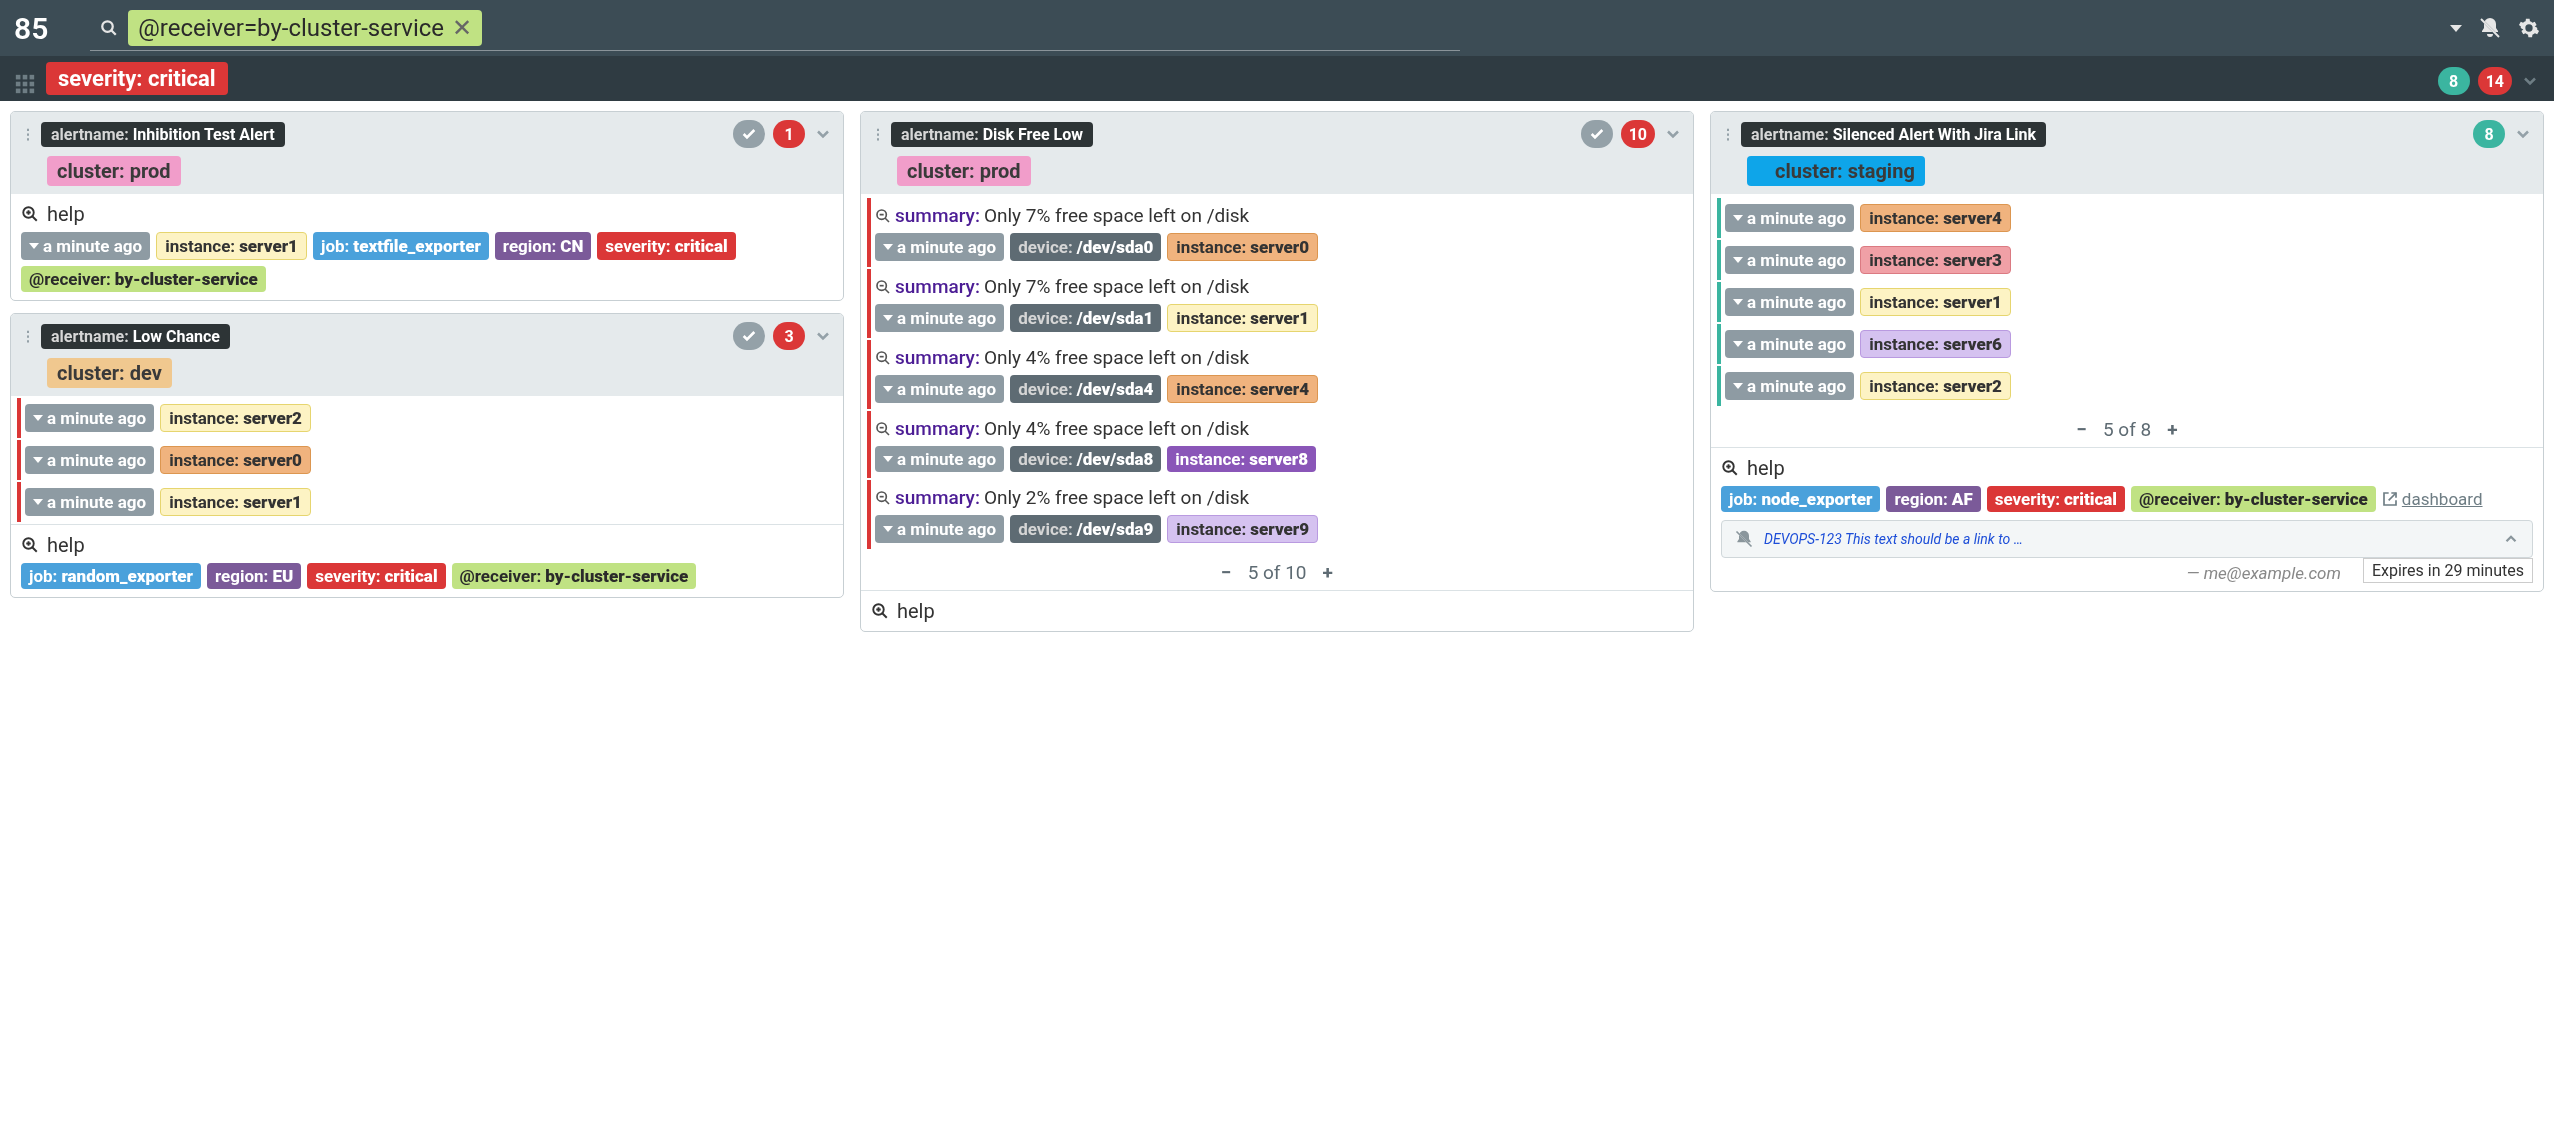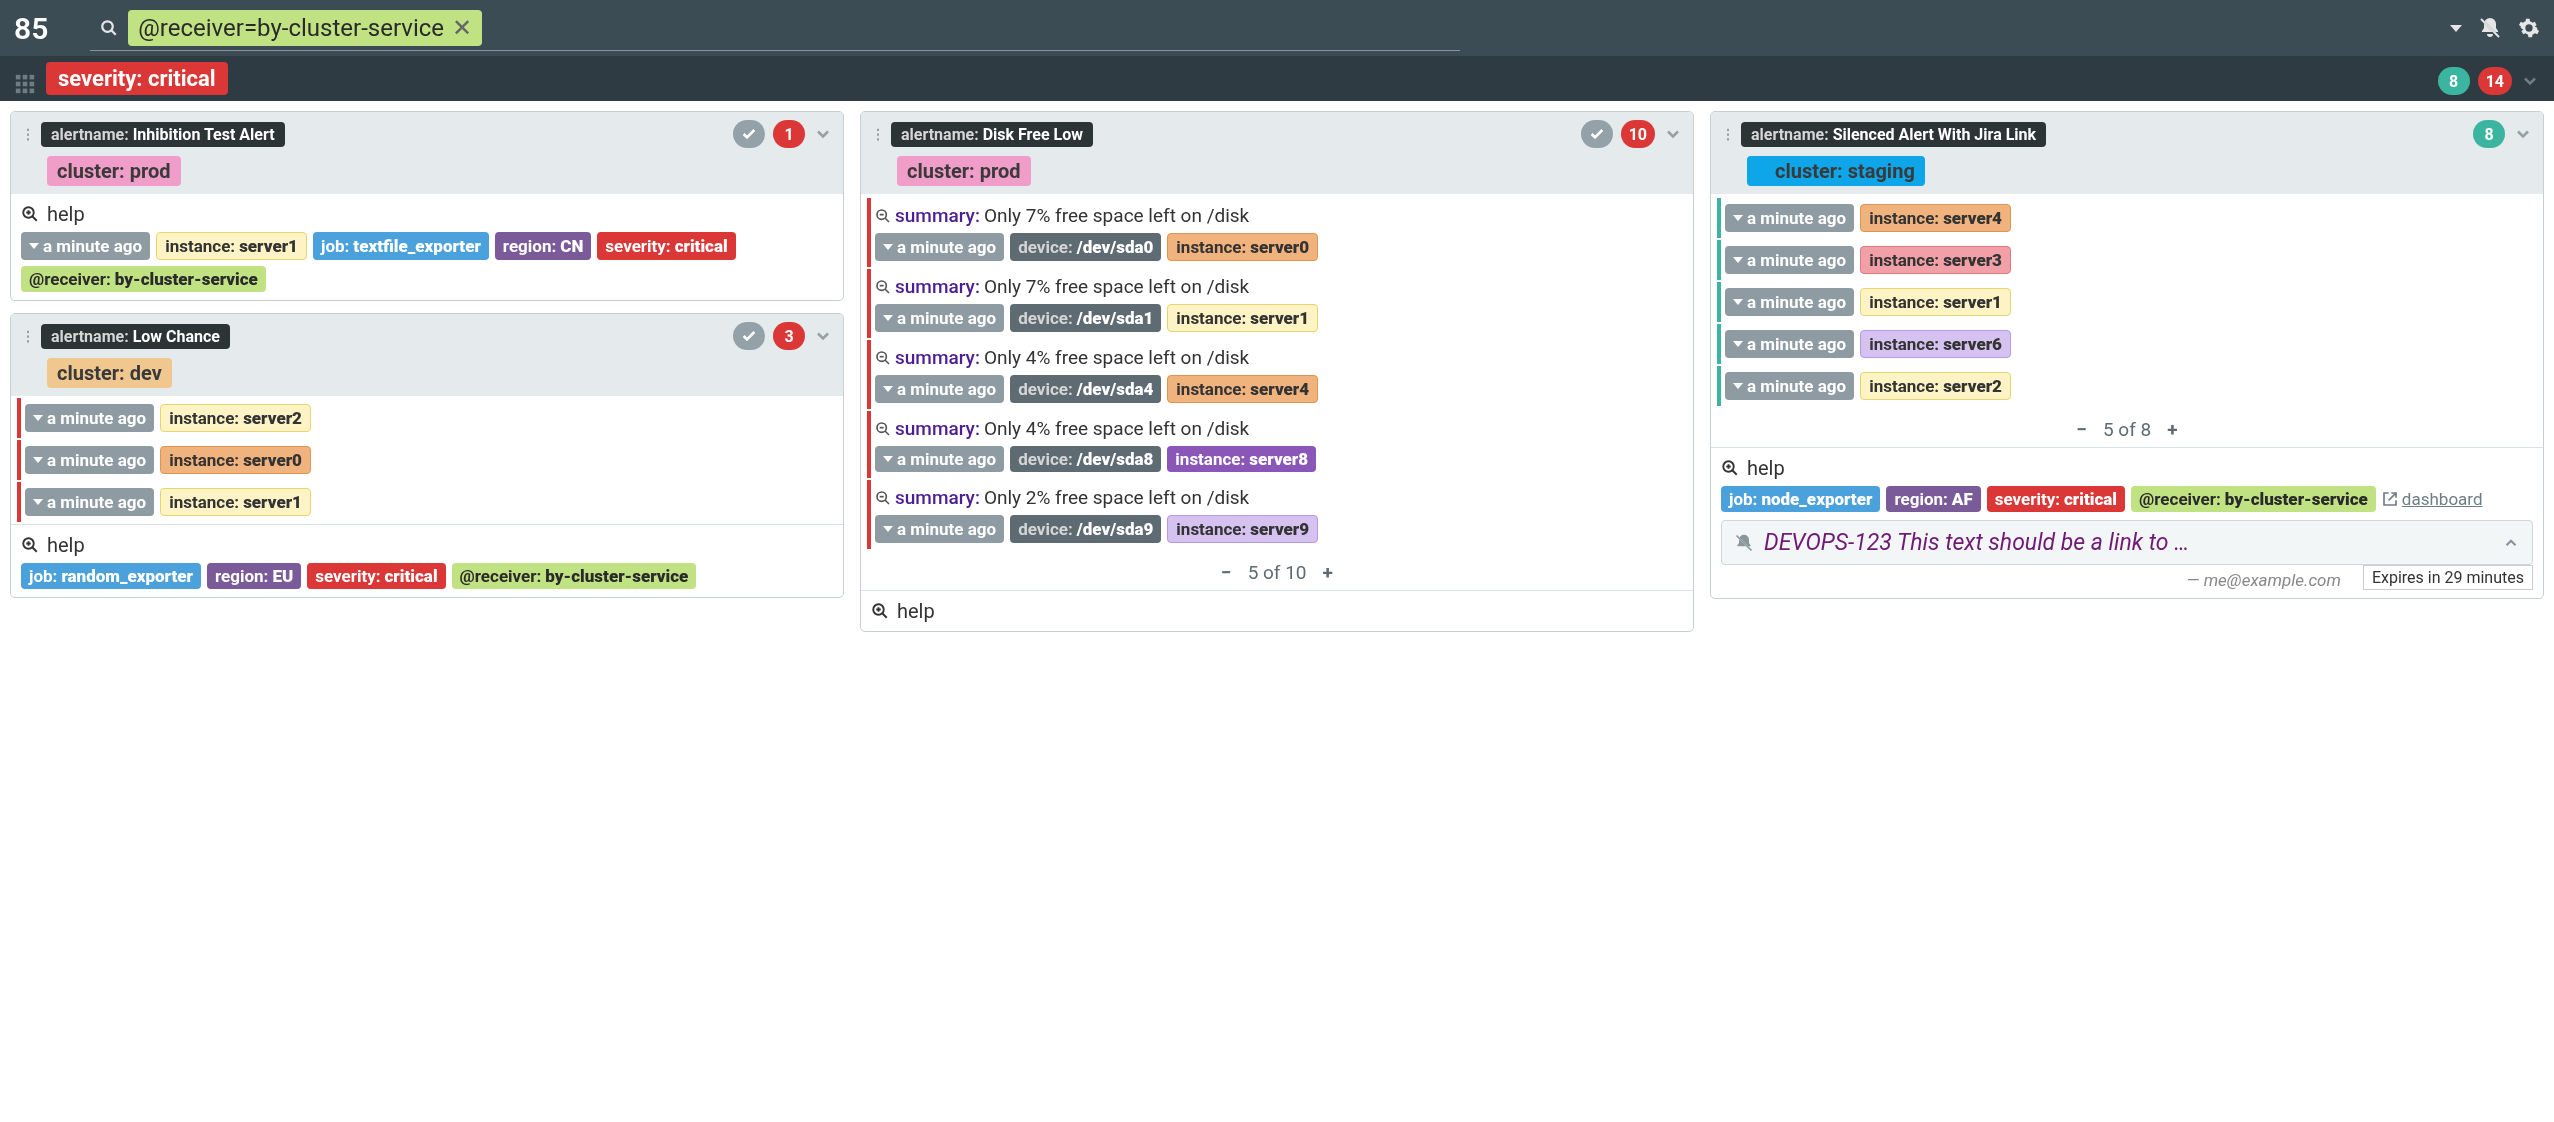--- a/index.html
+++ b/index.html
@@ -67,21 +67,21 @@
 .alert-item { border-left: 4px solid #db3737; padding: 6px 4px; margin-bottom: 2px; }
 .alert-item.teal-bar { border-left-color: #3bb5a0; }
 .summary-line { display: flex; align-items: center; gap: 4px; font-size: 19px; color: #555; }
 .summary-line .lbl { color: #4c1d95; font-weight: 500; }
 .summary-line .txt { color: #333; }
 
 .pager { display: flex; align-items: center; justify-content: center; gap: 16px; padding: 6px; font-size: 19px; color: #5e6b73; }
 .pager .minus,.pager .plus { color: #5e6b73; font-weight: 700; cursor: pointer; }
 
 .silence-box { border: 1px solid #d0d7da; background: #f3f6f7; border-radius: 4px; padding: 8px 12px; margin-top: 8px; display: flex; align-items: center; gap: 10px; }
-.silence-text { font-style: italic; color: #701a75; font-size: 23px; flex: 1; white-space: nowrap; overflow: hidden; text-overflow: ellipsis; }
+.silence-text { font-style: italic; color: #1d4ed8; font-size: 14px; flex: 1; white-space: nowrap; overflow: hidden; text-overflow: ellipsis; }
 .silence-sub { font-style: italic; color: #888; font-size: 17px; text-align: right; padding: 4px 12px 0 0; }
 .silence-sub-wrap { display: flex; justify-content: flex-end; align-items: center; gap: 10px; }
 .expire-chip { background: #fff; border: 1px solid #ccc; padding: 2px 8px; font-size: 16px; color: #333; }
 
 .dash-link { color: #6e7d84; font-size: 17px; display: inline-flex; align-items: center; gap: 4px; text-decoration: underline; }
 
 svg { display: block; }
 </style>
 </head>
 <body>

